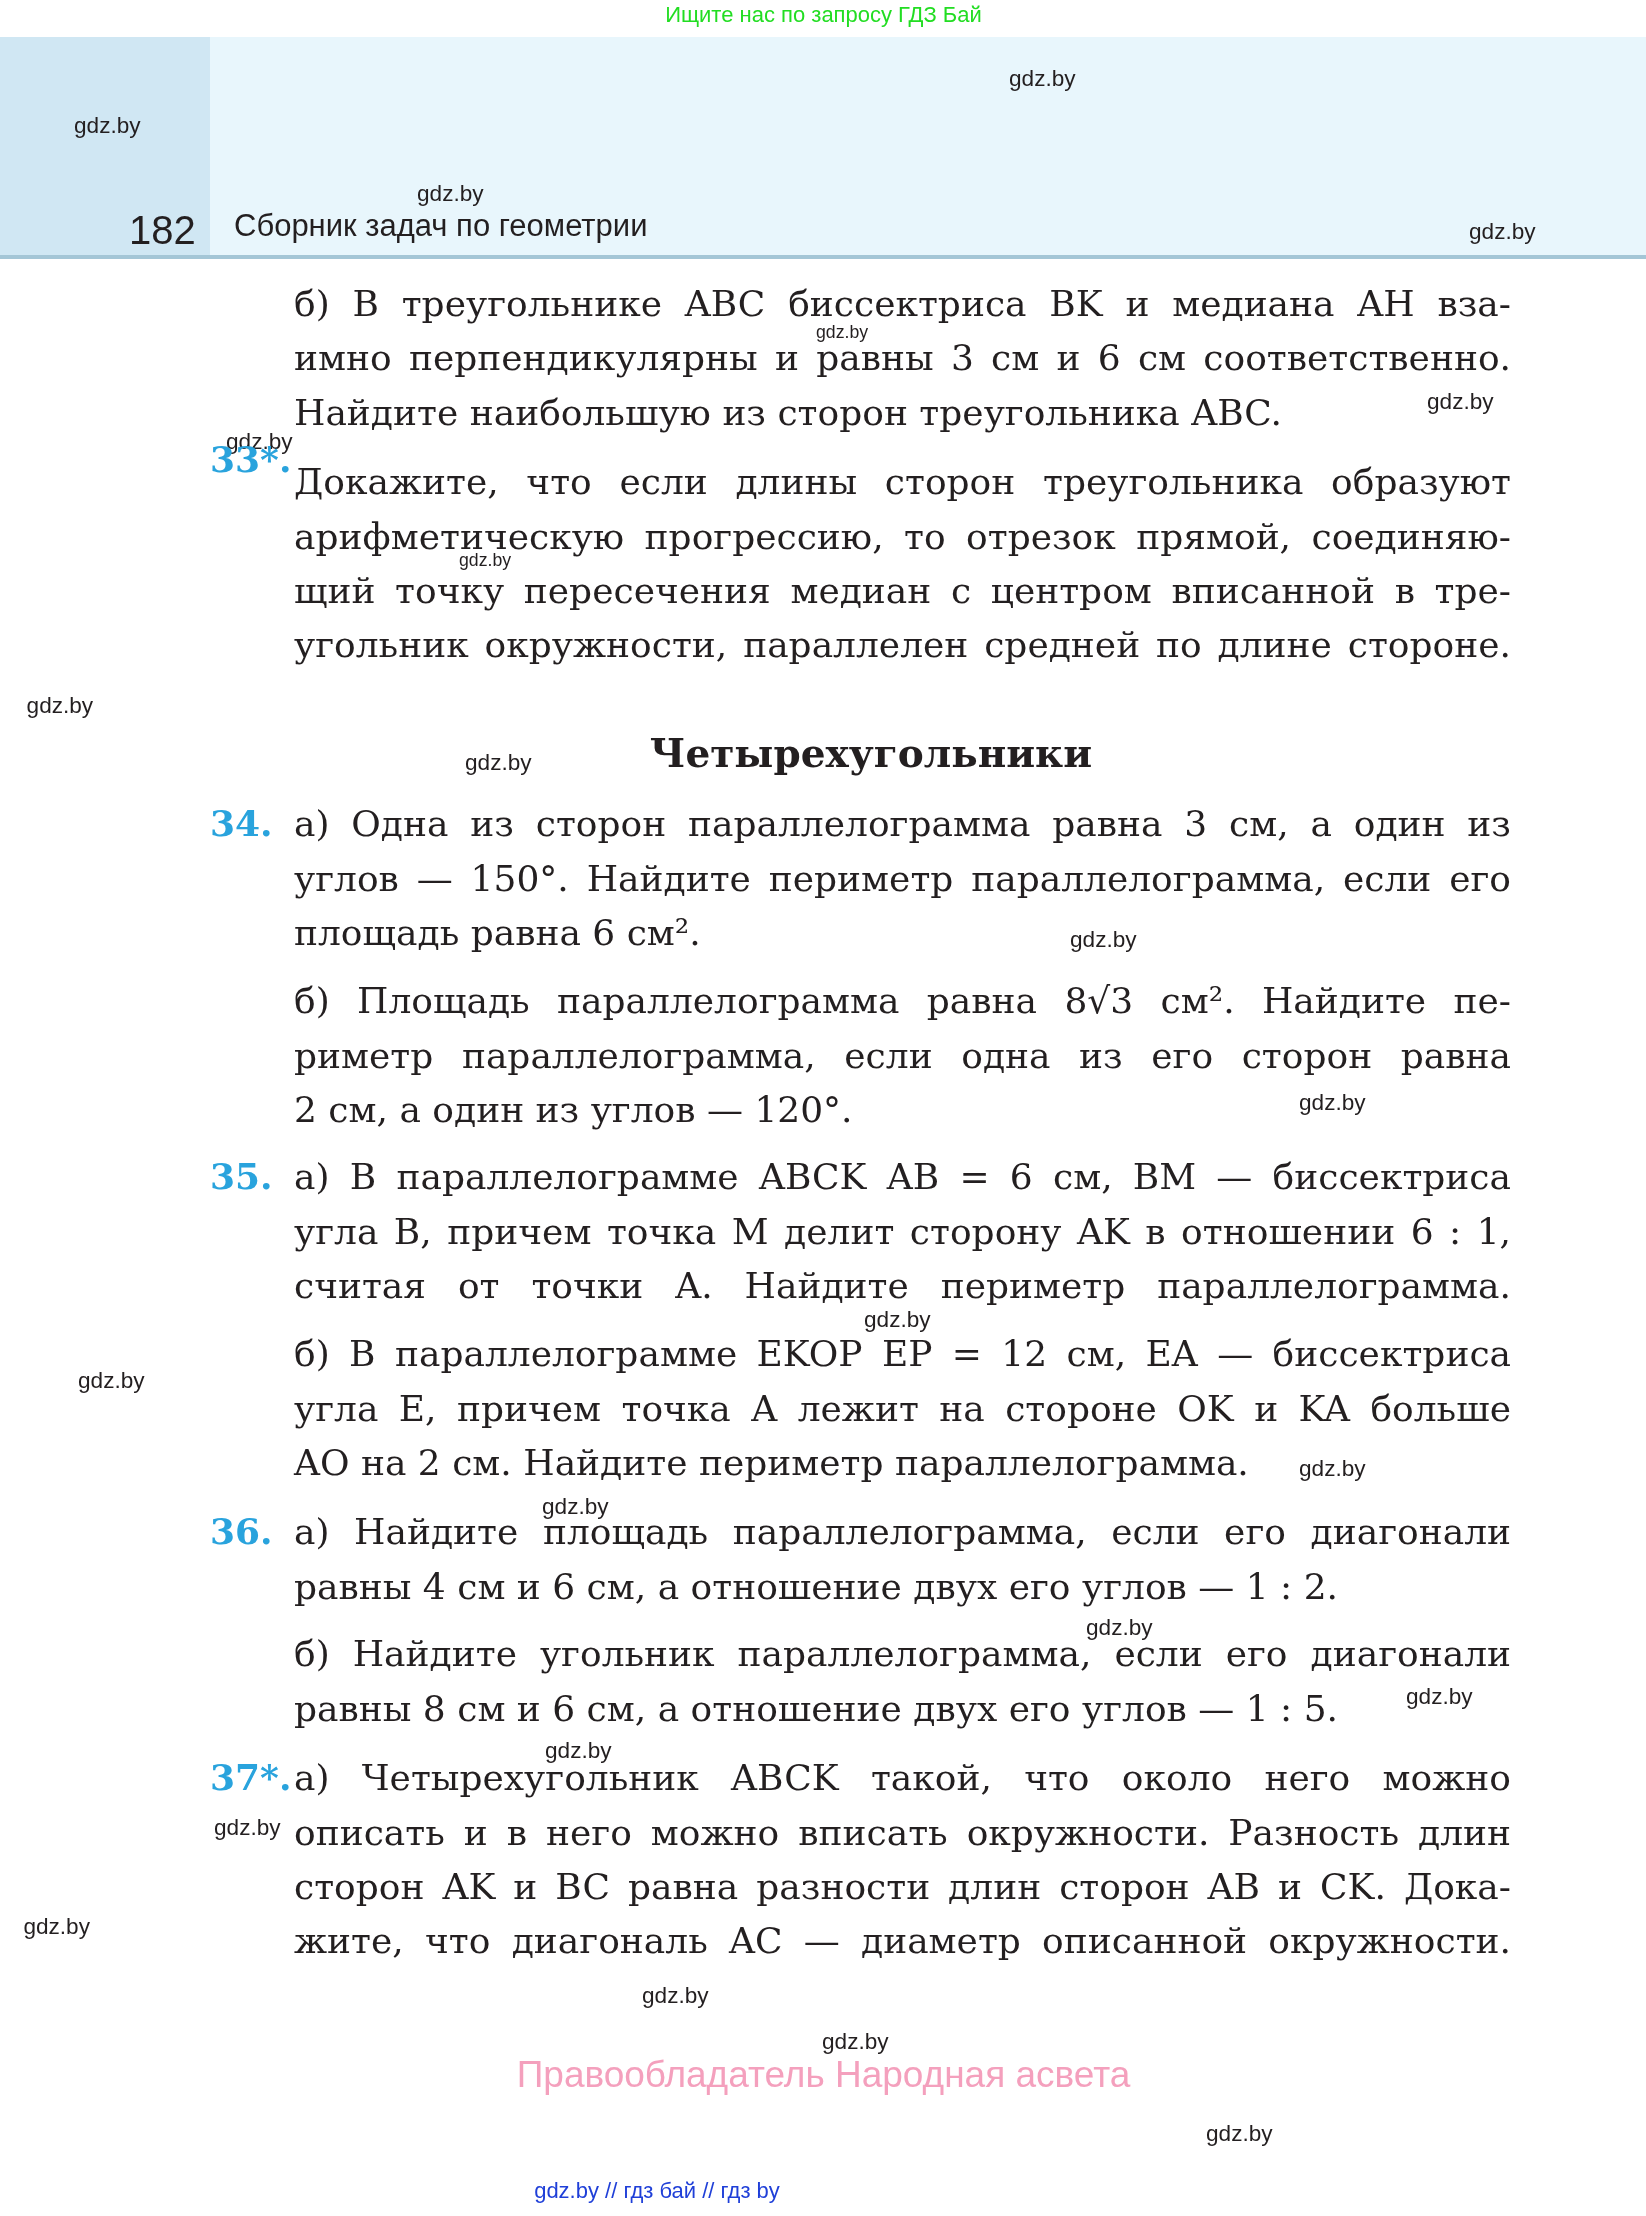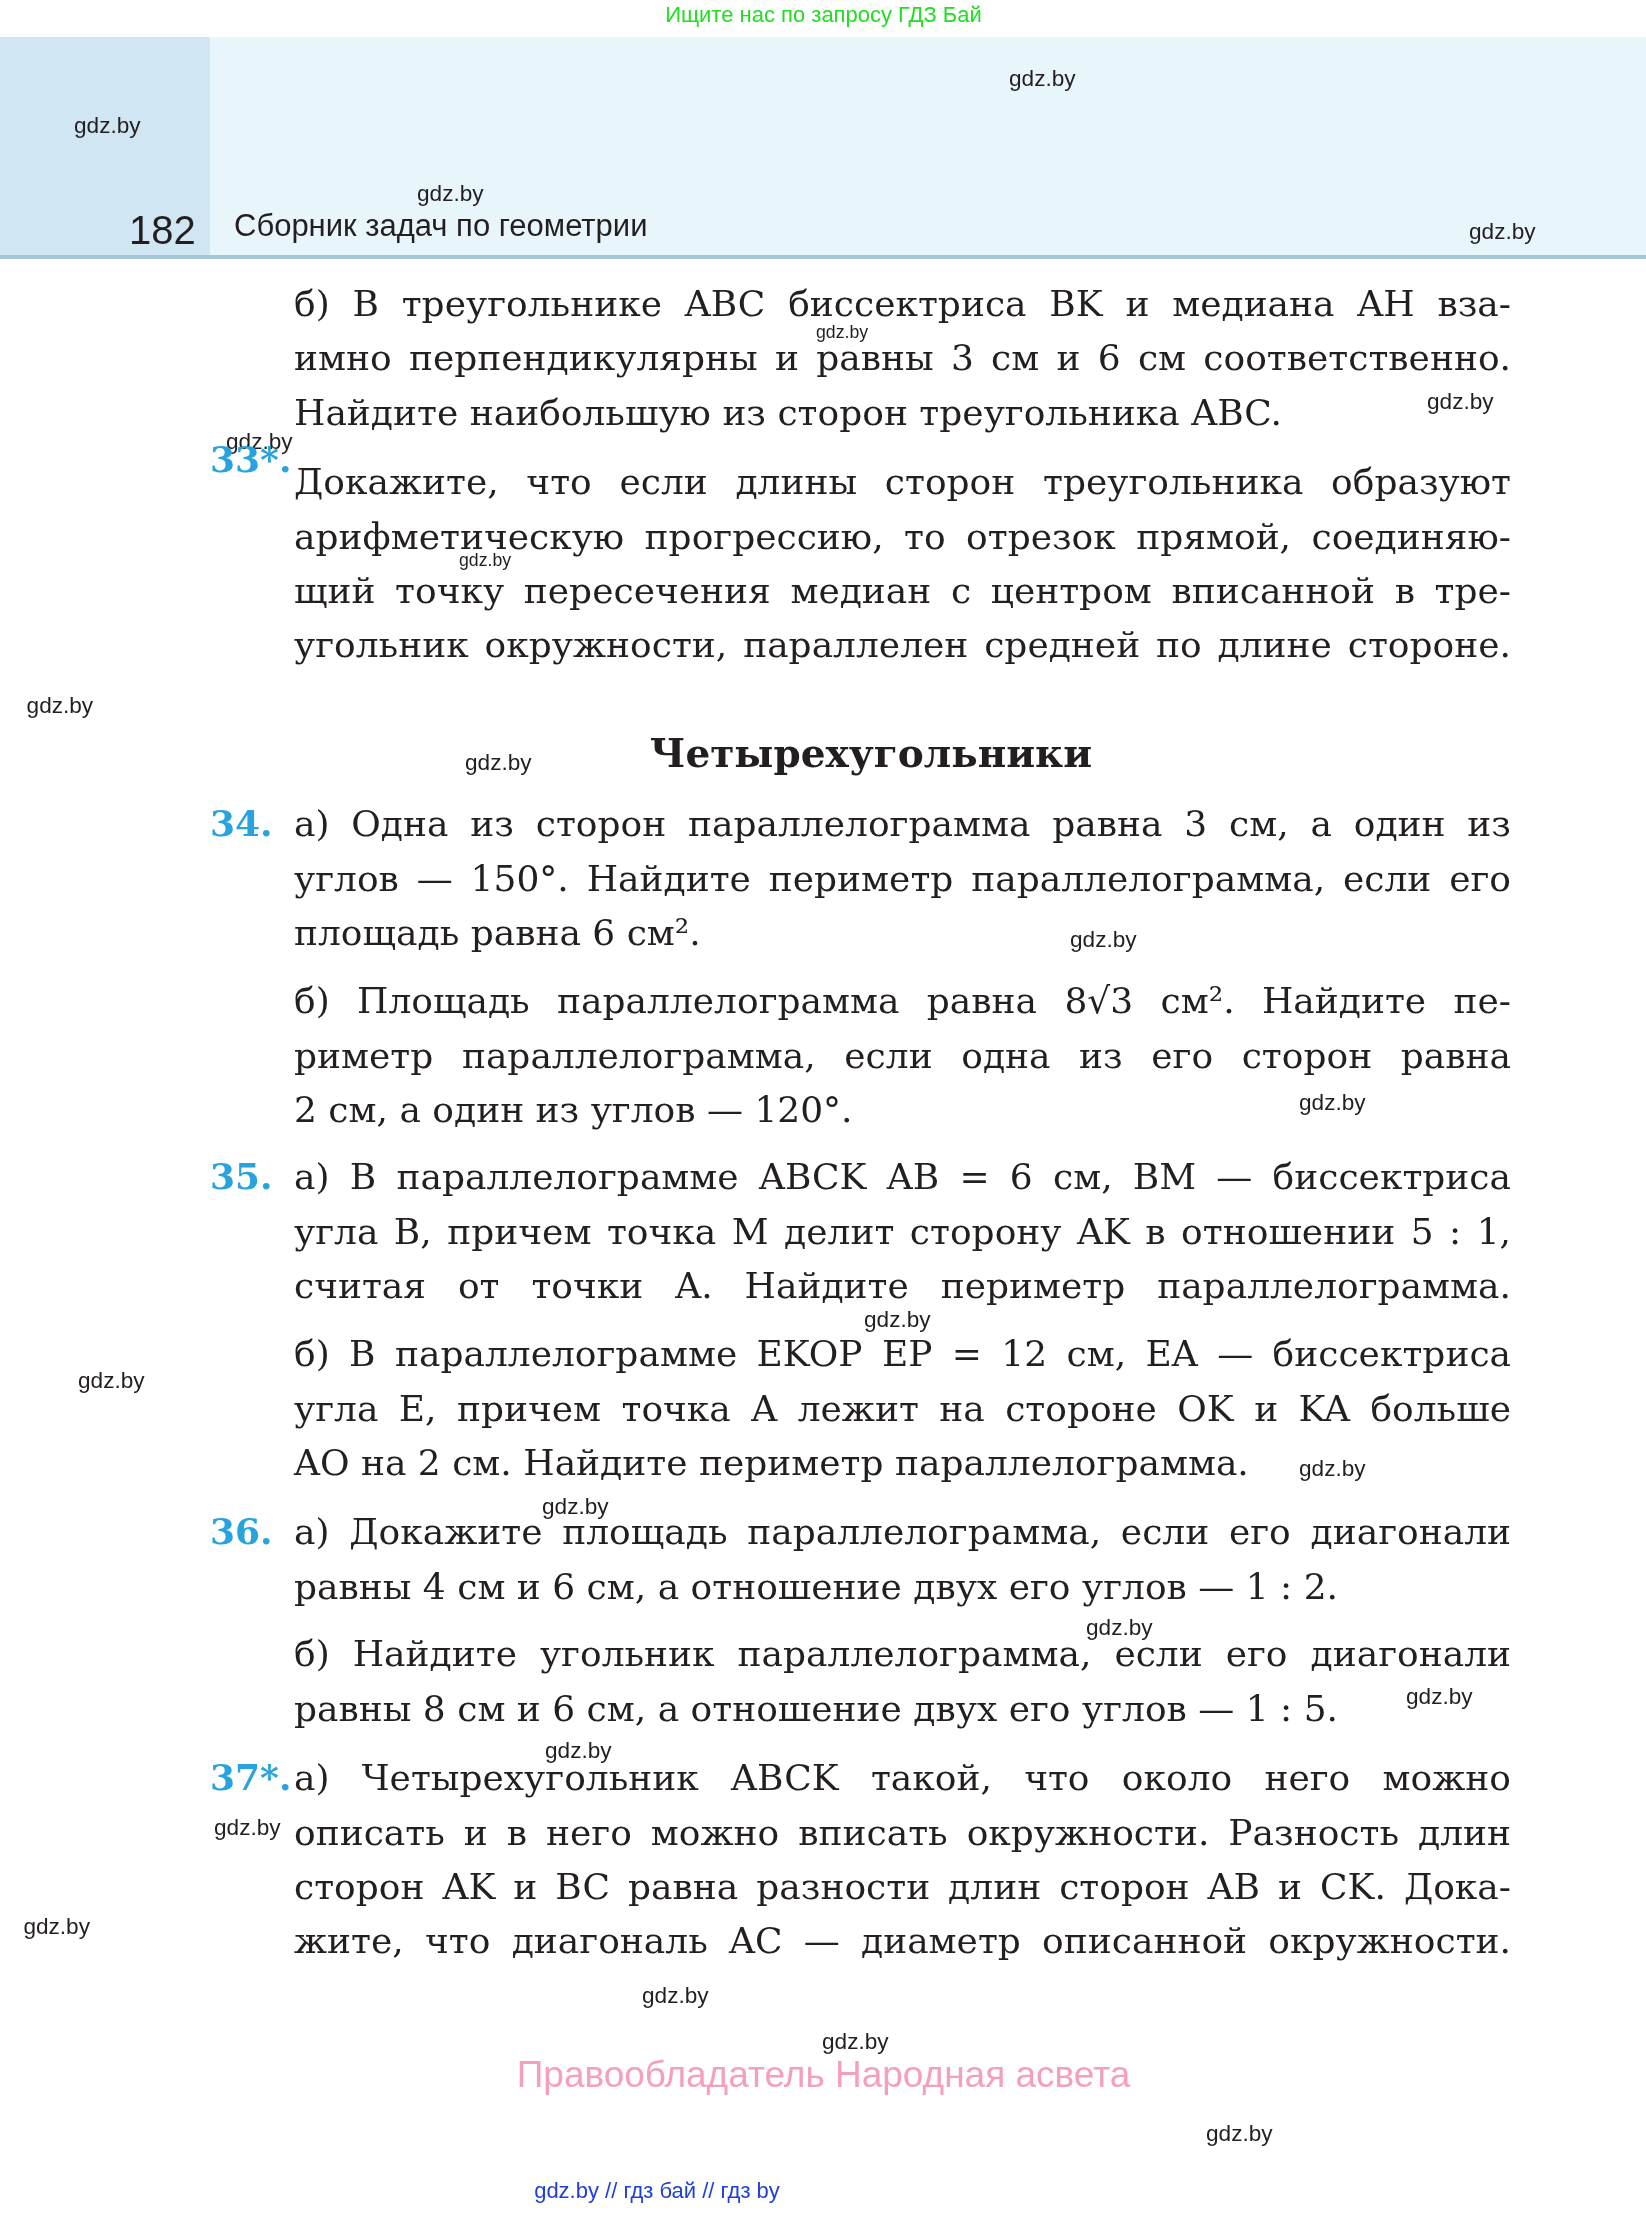--- a/index.html
+++ b/index.html
@@ -81,30 +81,30 @@
   <div class="abs line" style="top:851px">углов — 150°. Найдите периметр параллелограмма, если его</div>
   <div class="abs line last" style="top:905px">площадь равна 6 см².</div>
   <div class="abs line" style="top:973px">б) Площадь параллелограмма равна 8√3 см². Найдите пе-</div>
   <div class="abs line" style="top:1028px">риметр параллелограмма, если одна из его сторон равна</div>
   <div class="abs line last" style="top:1082px">2 см, а один из углов — 120°.</div>
 </div>
 
 <div>
   <div class="abs num" style="top:1149px">35.</div>
   <div class="abs line" style="top:1149px">а) В параллелограмме ABCK AB = 6 см, BM — биссектриса</div>
-  <div class="abs line" style="top:1204px">угла B, причем точка M делит сторону AK в отношении 5 : 1,</div>
+  <div class="abs line" style="top:1204px">угла B, причем точка M делит сторону AK в отношении 6 : 1,</div>
   <div class="abs line" style="top:1258px">считая от точки A. Найдите периметр параллелограмма.</div>
   <div class="abs line" style="top:1326px">б) В параллелограмме EKOP EP = 12 см, EA — биссектриса</div>
   <div class="abs line" style="top:1381px">угла E, причем точка A лежит на стороне OK и KA больше</div>
   <div class="abs line last" style="top:1435px">AO на 2 см. Найдите периметр параллелограмма.</div>
 </div>
 
 <div>
   <div class="abs num" style="top:1504px">36.</div>
-  <div class="abs line" style="top:1504px">а) Докажите площадь параллелограмма, если его диагонали</div>
+  <div class="abs line" style="top:1504px">а) Найдите площадь параллелограмма, если его диагонали</div>
   <div class="abs line last" style="top:1559px">равны 4 см и 6 см, а отношение двух его углов — 1 : 2.</div>
   <div class="abs line" style="top:1626px">б) Найдите угольник параллелограмма, если его диагонали</div>
   <div class="abs line last" style="top:1681px">равны 8 см и 6 см, а отношение двух его углов — 1 : 5.</div>
 </div>
 
 <div>
   <div class="abs num" style="top:1750px">37*.</div>
   <div class="abs line" style="top:1750px">а) Четырехугольник ABCK такой, что около него можно</div>
   <div class="abs line" style="top:1805px">описать и в него можно вписать окружности. Разность длин</div>
   <div class="abs line" style="top:1859px">сторон AK и BC равна разности длин сторон AB и CK. Дока-</div>

